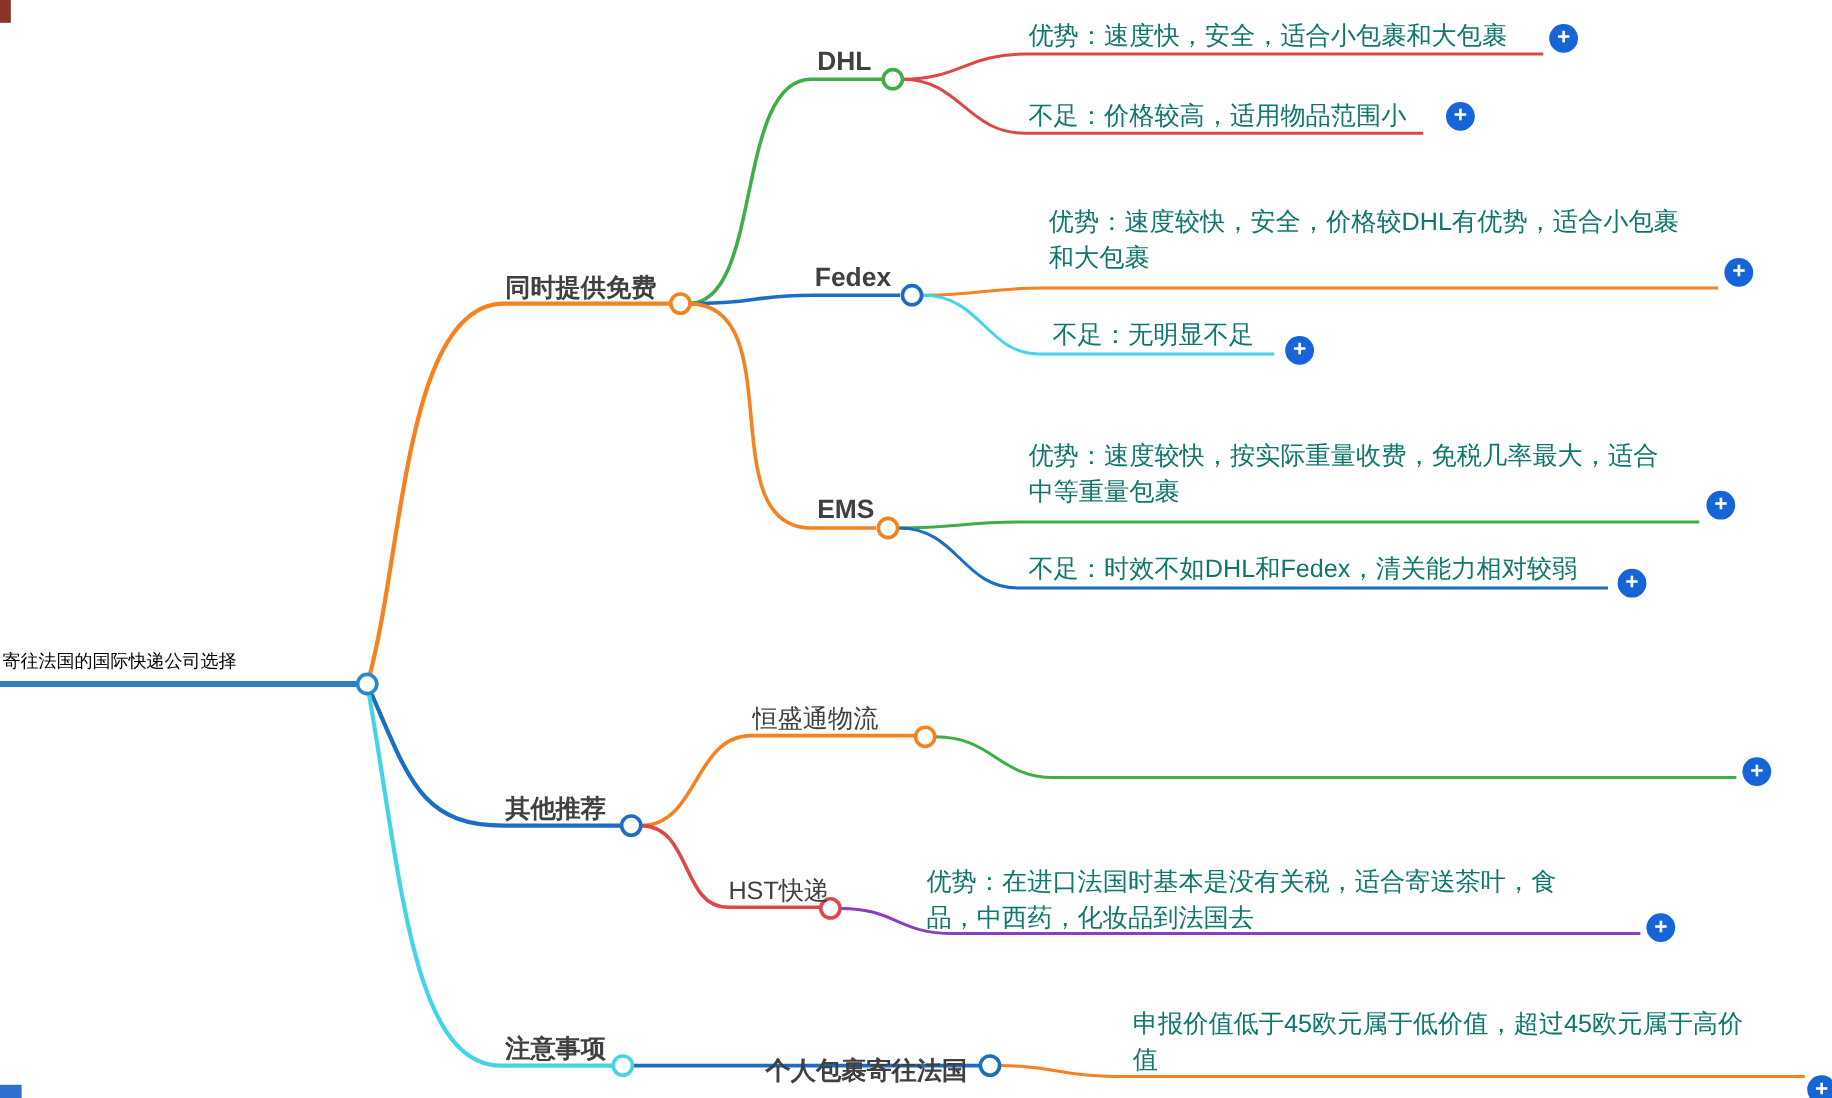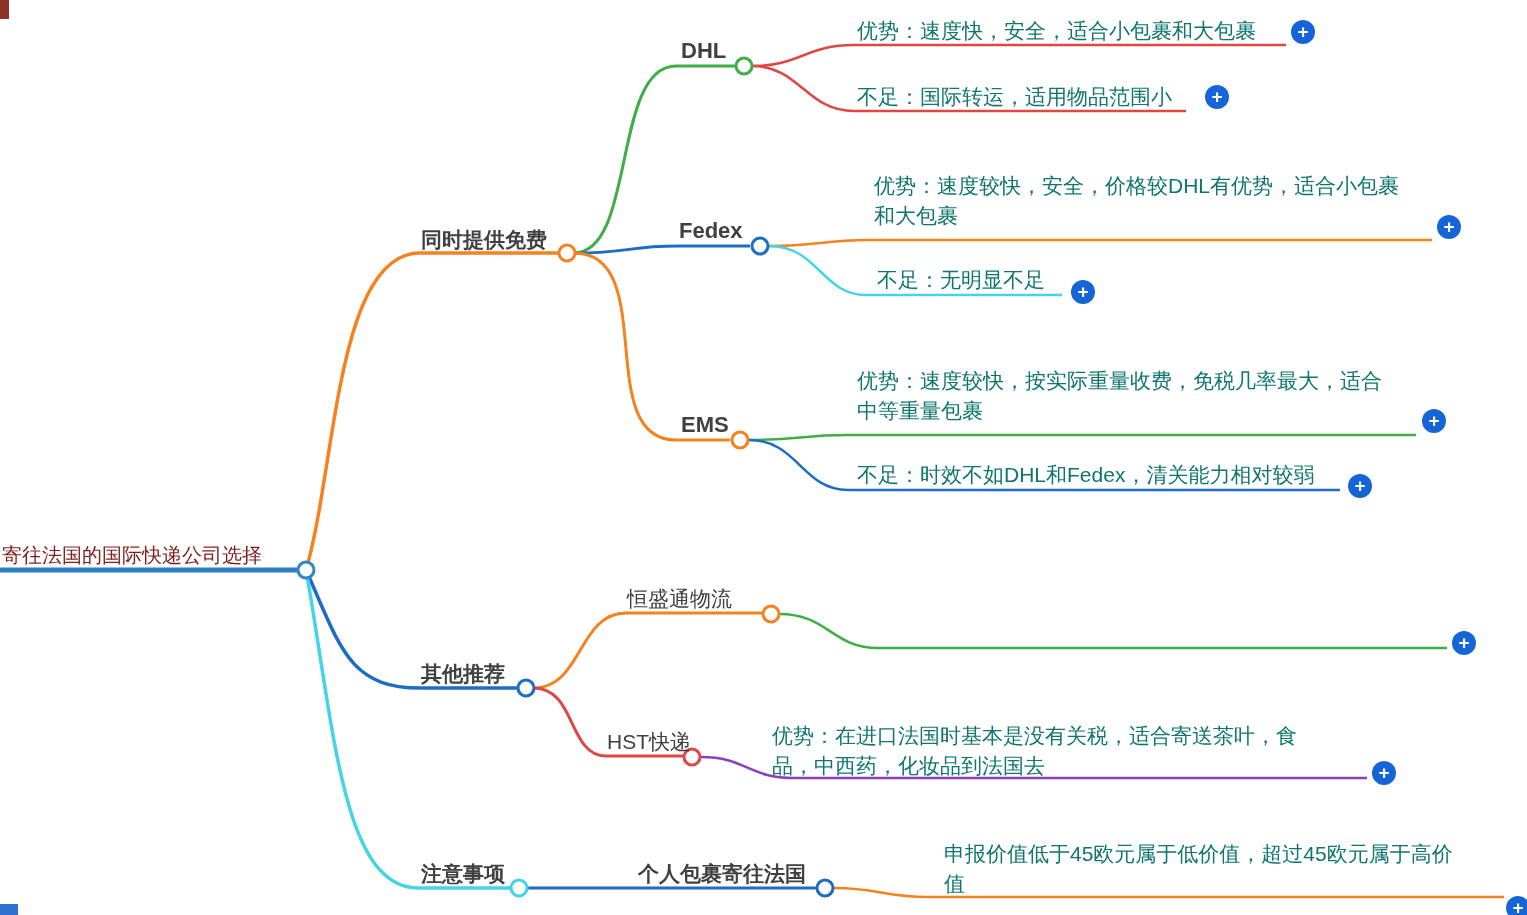--- a/index.html
+++ b/index.html
@@ -5,21 +5,21 @@
   html,body{margin:0;padding:0;background:#ffffff;}
   .canvas{
     position:relative;width:1527px;height:915px;overflow:hidden;background:#ffffff;
     font-family:"Liberation Sans","DejaVu Sans",sans-serif;
   }
   .canvas > svg{position:absolute;left:0;top:0;}
   .node-label{position:absolute;color:#404040;font-weight:bold;white-space:nowrap;}
   .fs22{font-size:22px;}
   .fs21{font-size:21px;}
   .reg{font-weight:400;}
-  .root-label{position:absolute;font-size:20px;color:#7f1d1d;white-space:nowrap;}
+  .root-label{position:absolute;font-size:15px;color:#000000;white-space:nowrap;}
   .child-text{
     position:absolute;font-size:21px;line-height:30px;color:#0f766e;
     white-space:pre-line;width:630px;
   }
   .plus-btn{
     position:absolute;width:24px;height:24px;border-radius:50%;
     background:#1565d8;color:#fff;font-size:19px;line-height:23px;
     text-align:center;font-weight:bold;cursor:pointer;user-select:none;
   }
 </style>
@@ -78,24 +78,24 @@
   <div class="node-label fs21" style="left:421px;top:660px;">其他推荐</div>
   <div class="node-label fs21" style="left:421px;top:860px;">注意事项</div>
 
   <div class="node-label fs22" style="left:681px;top:38px;">DHL</div>
   <div class="node-label fs22" style="left:679px;top:218px;">Fedex</div>
   <div class="node-label fs22" style="left:681px;top:412px;">EMS</div>
 
   <div class="node-label fs21 reg" style="left:627px;top:585px;">恒盛通物流</div>
   <div class="node-label fs21 reg" style="left:607px;top:728px;">HST快递</div>
 
-  <div class="node-label fs21" style="left:638px;top:860px;">个人包裹寄往法国</div>
+  <div class="node-label fs21" style="left:638px;top:878px;">个人包裹寄往法国</div>
 
   <div class="child-text" style="left:857px;top:16px;">优势：速度快，安全，适合小包裹和大包裹</div>
-  <div class="child-text" style="left:857px;top:82px;">不足：国际转运，适用物品范围小</div>
+  <div class="child-text" style="left:857px;top:82px;">不足：价格较高，适用物品范围小</div>
   <div class="child-text" style="left:874px;top:171px;">优势：速度较快，安全，价格较DHL有优势，适合小包裹
 和大包裹</div>
   <div class="child-text" style="left:877px;top:265px;">不足：无明显不足</div>
   <div class="child-text" style="left:857px;top:366px;">优势：速度较快，按实际重量收费，免税几率最大，适合
 中等重量包裹</div>
   <div class="child-text" style="left:857px;top:460px;">不足：时效不如DHL和Fedex，清关能力相对较弱</div>
   <div class="child-text" style="left:772px;top:721px;">优势：在进口法国时基本是没有关税，适合寄送茶叶，食
 品，中西药，化妆品到法国去</div>
   <div class="child-text" style="left:944px;top:839px;">申报价值低于45欧元属于低价值，超过45欧元属于高价
 值</div>

